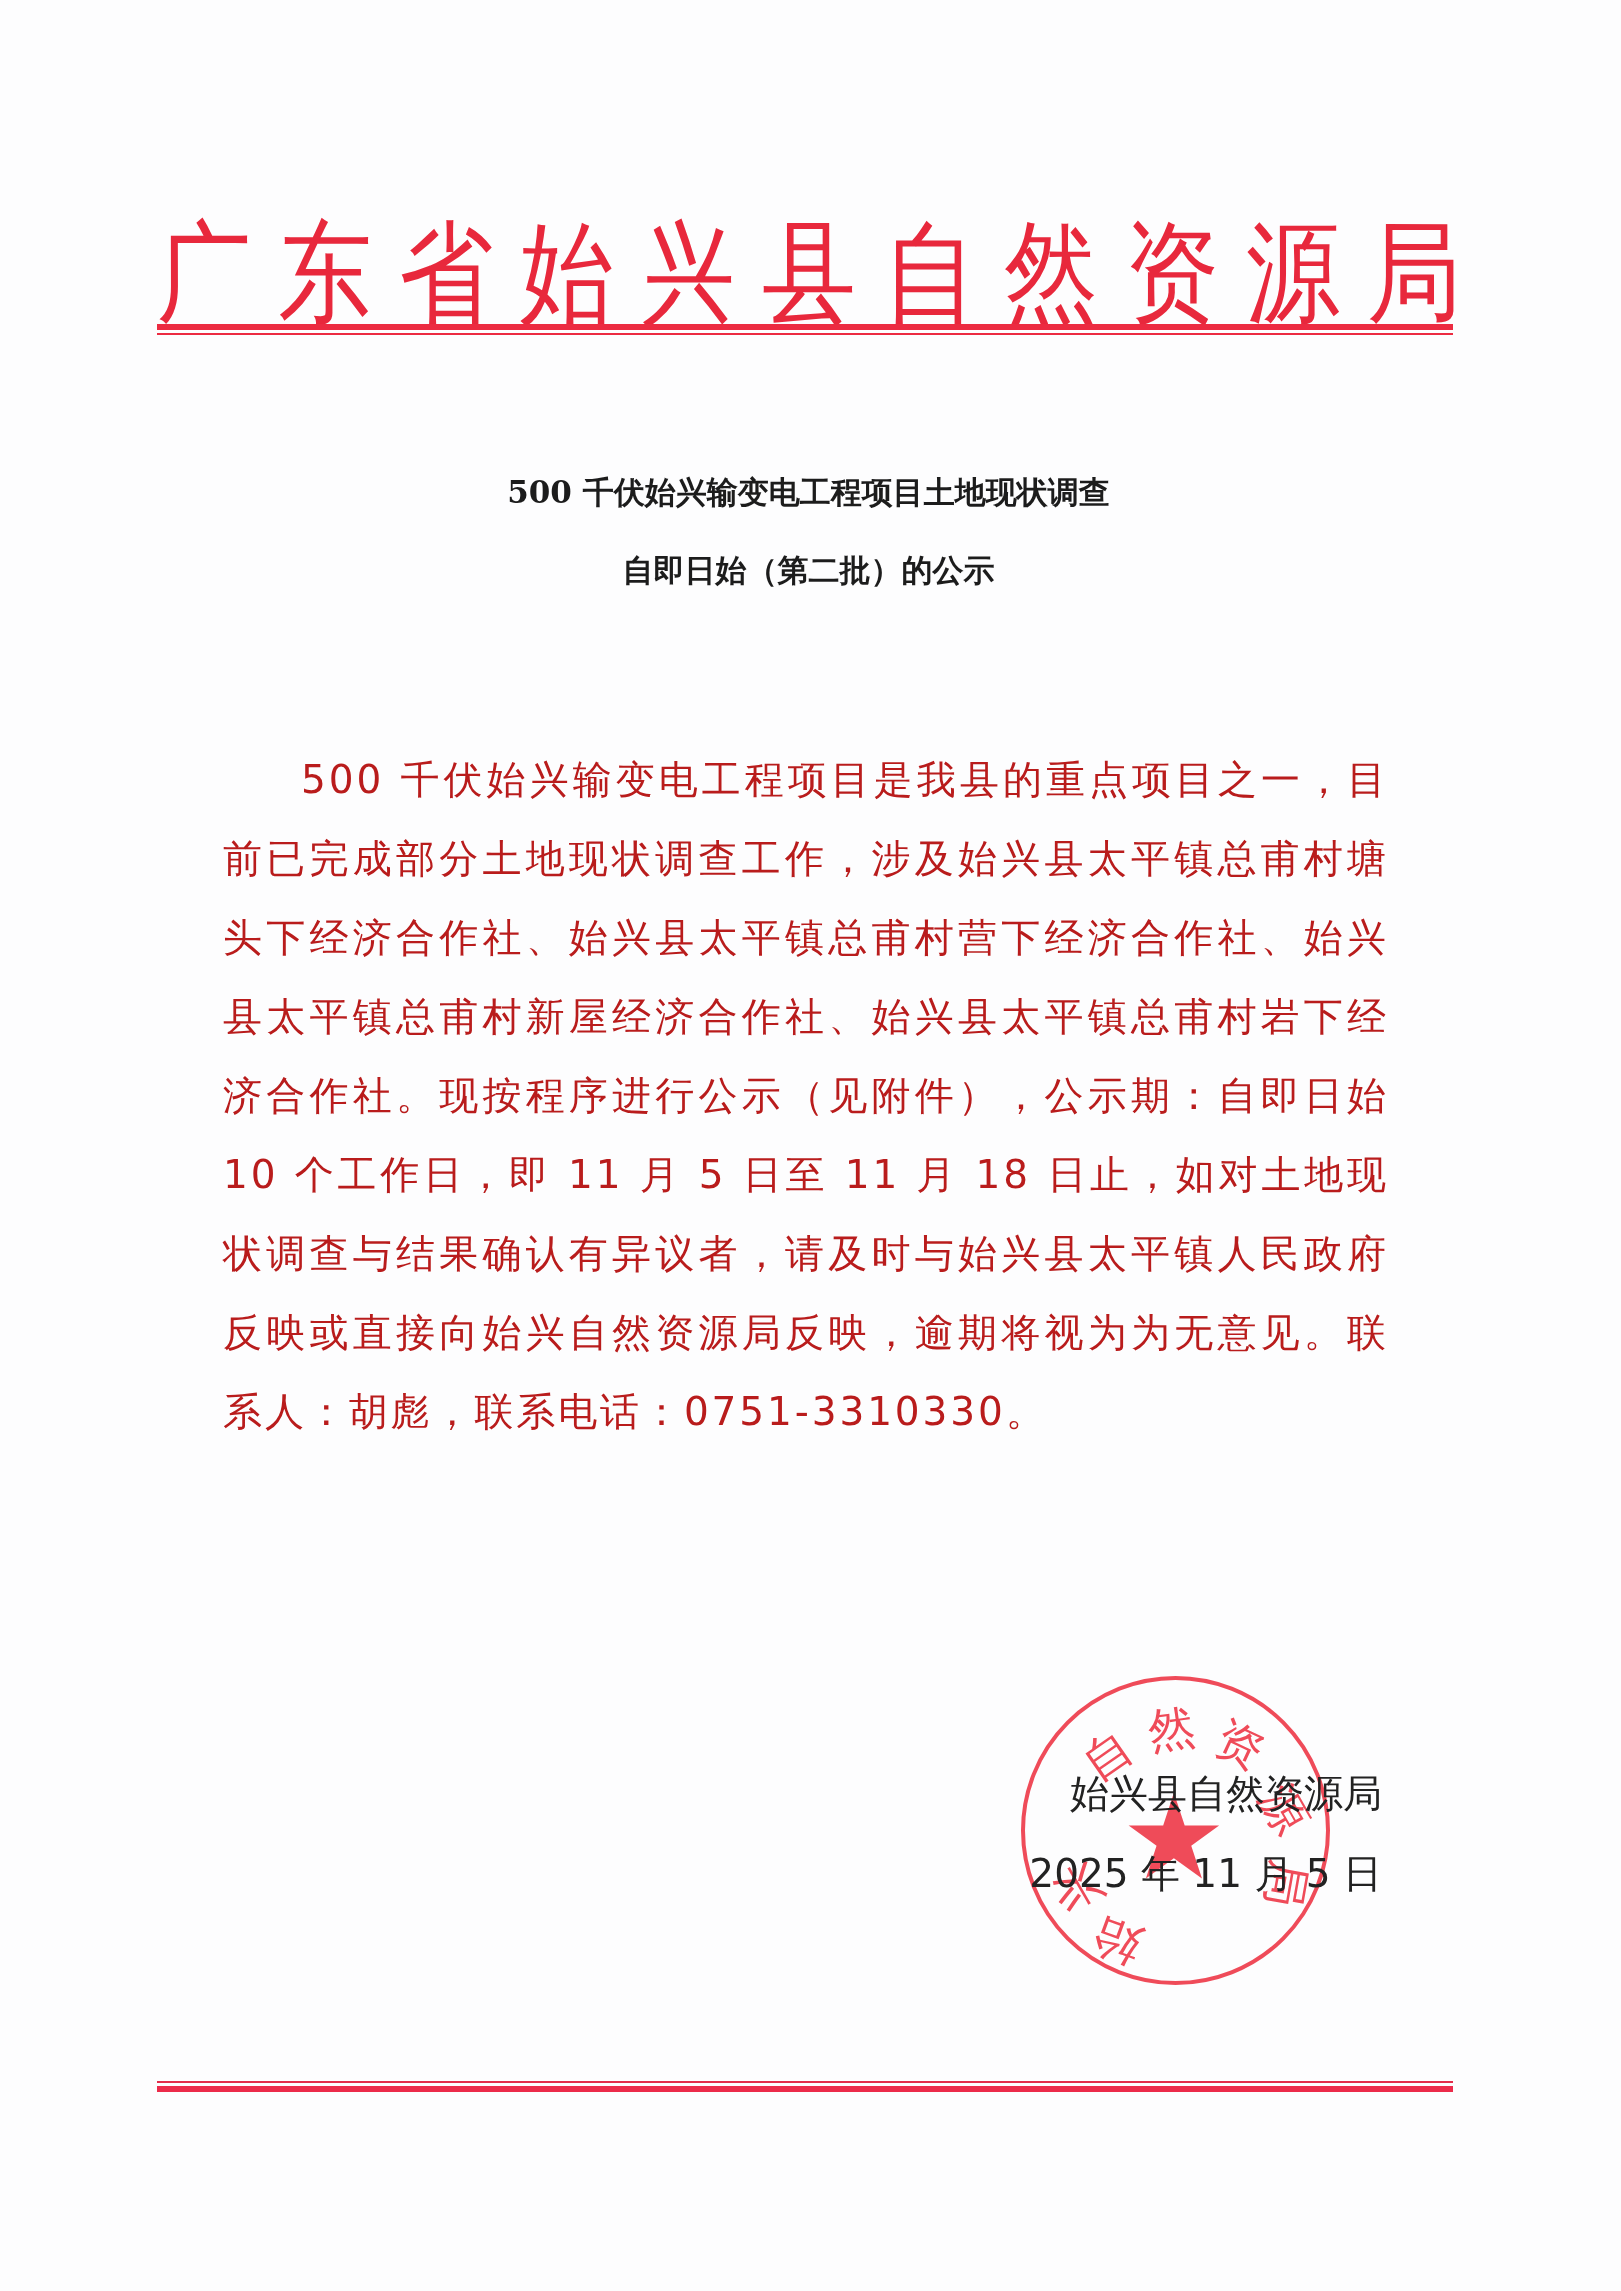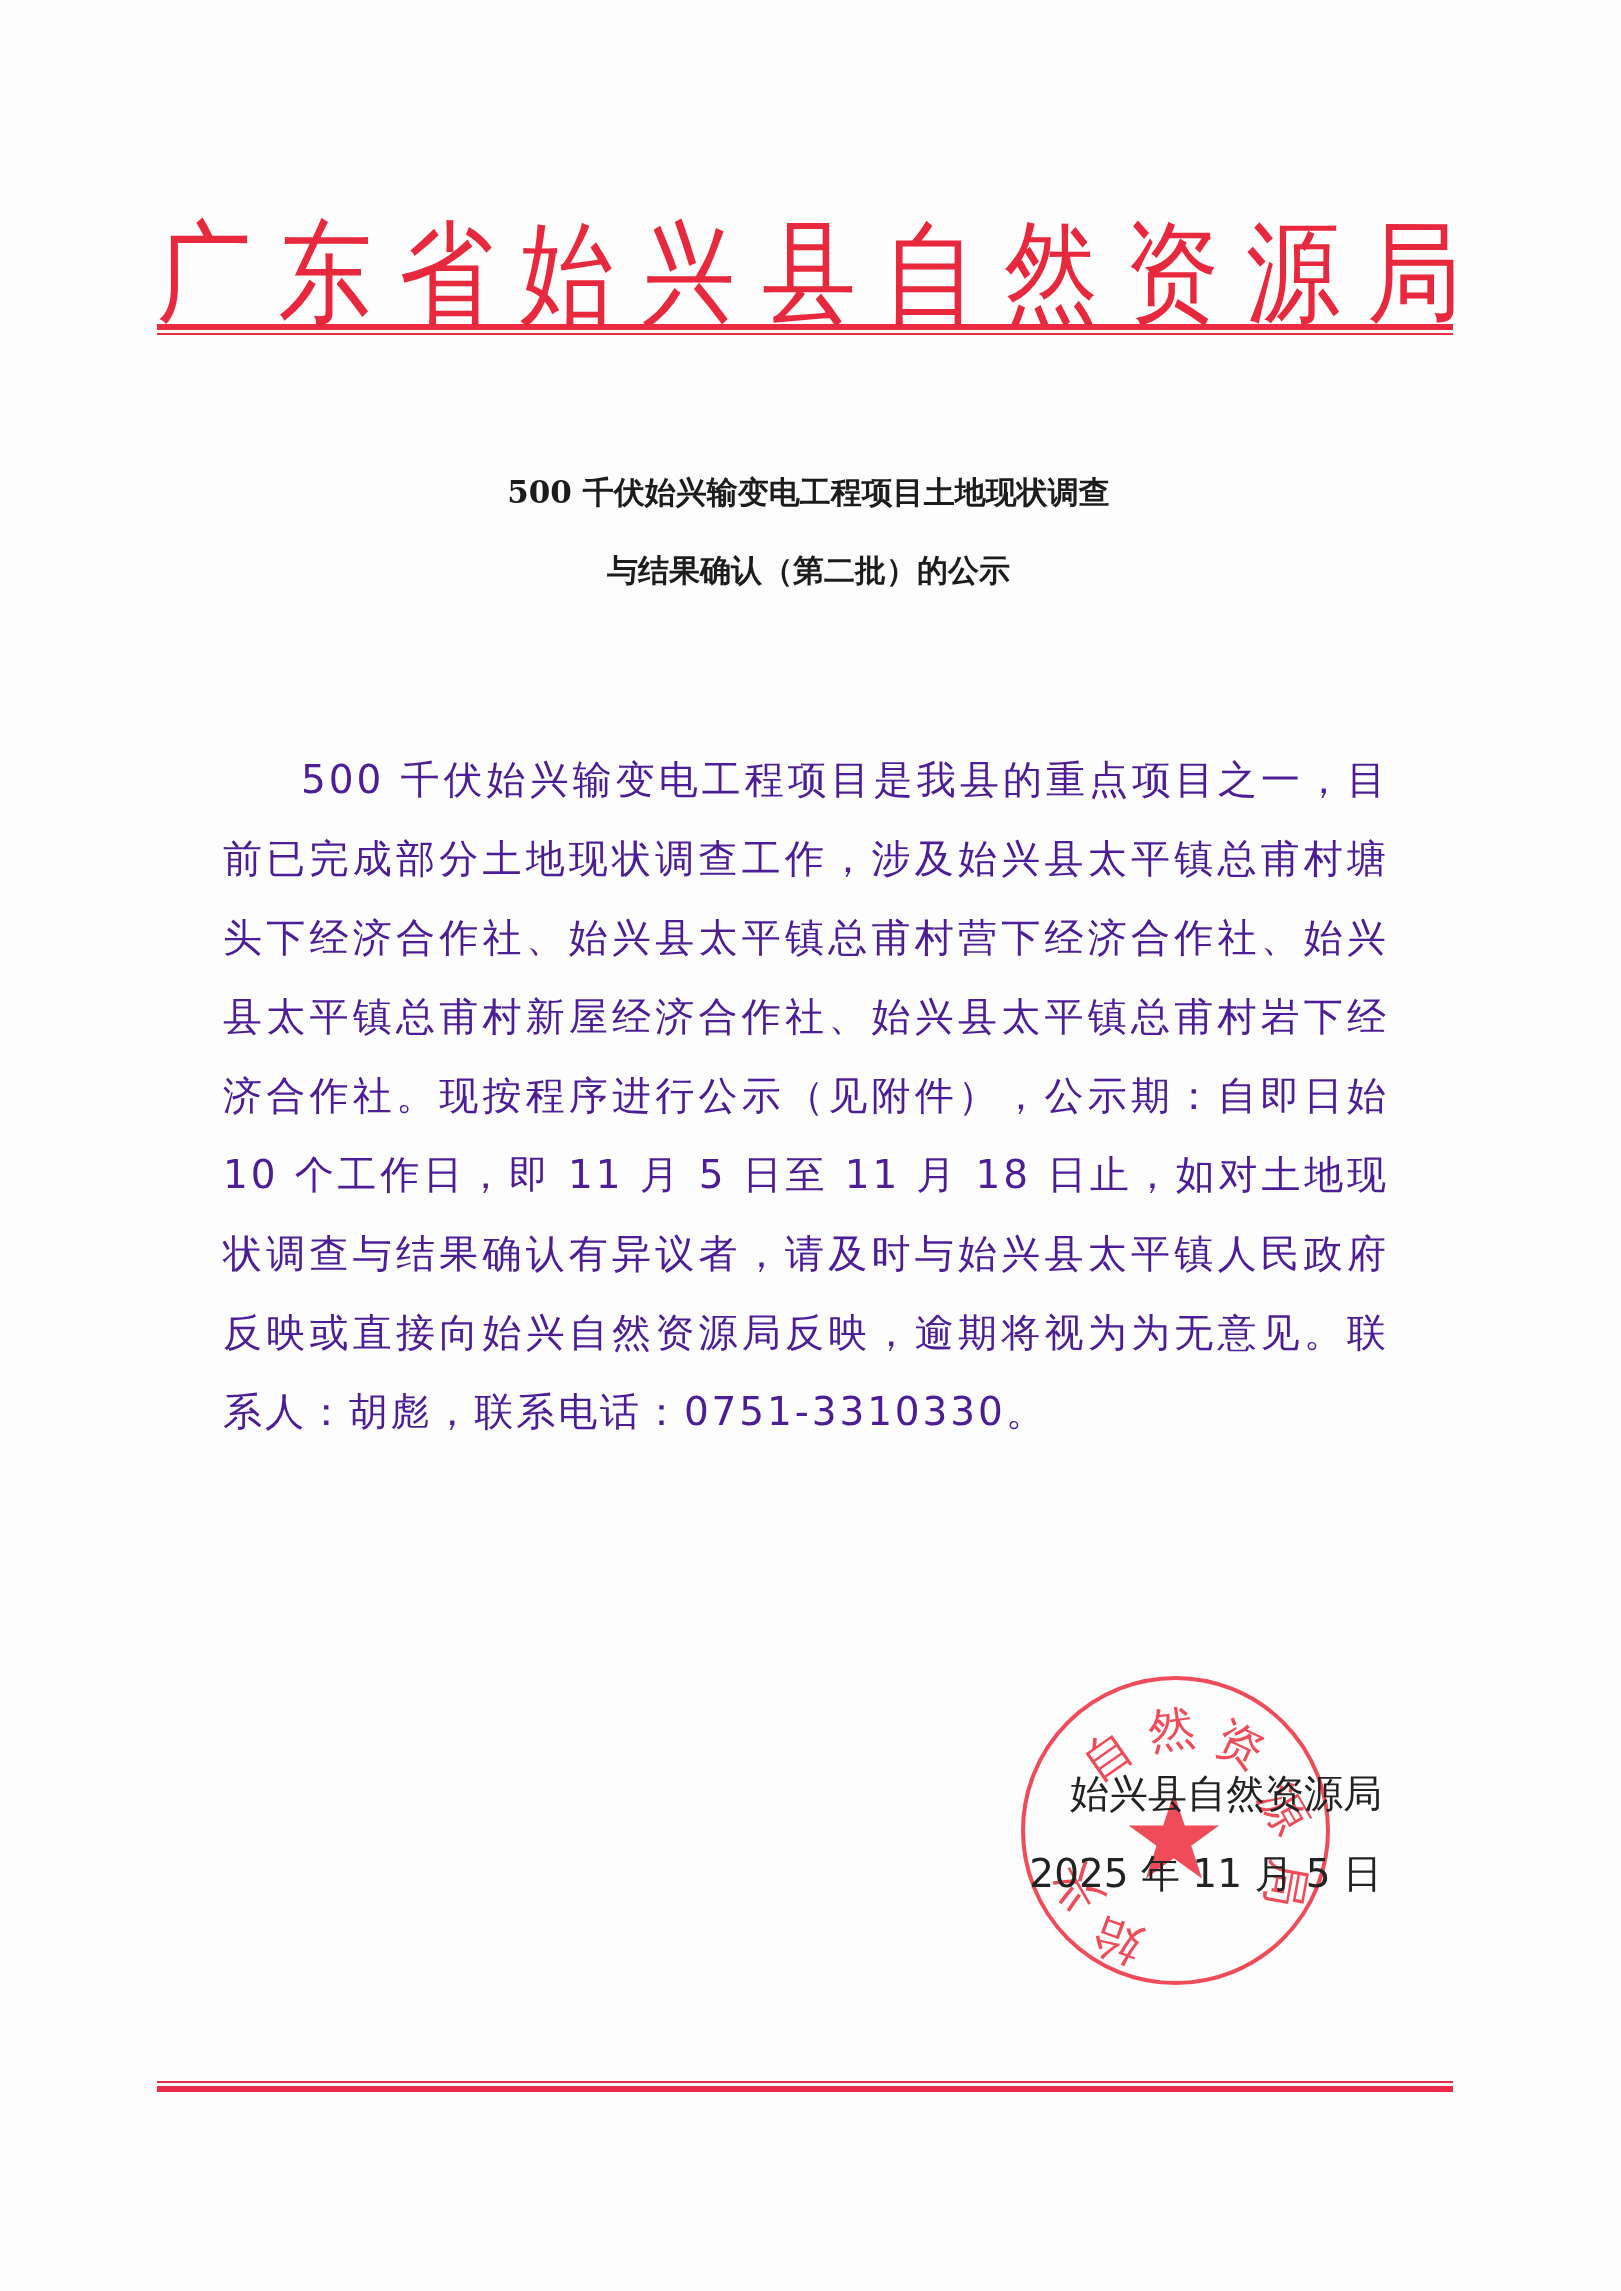--- a/index.html
+++ b/index.html
@@ -17,21 +17,21 @@
   .rule-bot-thin { position: absolute; left: 157px; top: 2081px; width: 1296px; height: 2px; background: #e22d4a; }
   .rule-bot-thick { position: absolute; left: 157px; top: 2086px; width: 1296px; height: 5.9px; background: #ec2b4a; }
   .title {
     position: absolute; left: 196px; top: 453px; width: 1225px;
     text-align: center; font-family: "DejaVu Serif", serif; font-weight: bold;
     font-size: 31px; line-height: 78px; color: #1c1c1c;
   }
   .body {
     position: absolute; left: 223px; top: 740px; width: 1166px;
     font-family: "DejaVu Sans", sans-serif; font-size: 39px; line-height: 79px;
-    color: #4c1d95; text-align: justify; letter-spacing: 2.9px;
+    color: #b91c1c; text-align: justify; letter-spacing: 2.9px;
   }
   .body p { margin: 0; }
   .indent { text-indent: 78px; }
   .attachment { margin-top: 0; padding-left: 78px; }
   .sign {
     position: absolute; left: 970px; top: 1754px; width: 412px;
     font-family: "DejaVu Sans", sans-serif; font-size: 39px; line-height: 80px; color: #222;
     text-align: right; z-index: 2;
   }
   .sign div { white-space: nowrap; }
@@ -59,21 +59,21 @@
     <span>然</span>
     <span>资</span>
     <span>源</span>
     <span>局</span>
   </div>
   <div class="rule-top-thick"></div>
   <div class="rule-top-thin"></div>
 
   <div class="title">
     <div>500 千伏始兴输变电工程项目土地现状调查</div>
-    <div>与结果确认（第二批）的公示</div>
+    <div>自即日始（第二批）的公示</div>
   </div>
 
   <div class="body">
     <p class="indent">500 千伏始兴输变电工程项目是我县的重点项目之一，目前已完成部分土地现状调查工作，涉及始兴县太平镇总甫村塘头下经济合作社、始兴县太平镇总甫村营下经济合作社、始兴县太平镇总甫村新屋经济合作社、始兴县太平镇总甫村岩下经济合作社。现按程序进行公示（见附件），公示期：自即日始 10 个工作日，即 11 月 5 日至 11 月 18 日止，如对土地现状调查与结果确认有异议者，请及时与始兴县太平镇人民政府反映或直接向始兴自然资源局反映，逾期将视为为无意见。联系人：胡彪，联系电话：0751-3310330。</p>
   </div>
 
   <div class="seal">
     <span class="arc-text" style="left:59px;top:44px;transform:rotate(-35deg);">自</span>
     <span class="arc-text" style="left:123px;top:17.6px;transform:rotate(-8deg);">然</span>
     <span class="arc-text" style="left:191px;top:34px;transform:rotate(25deg);">资</span>

